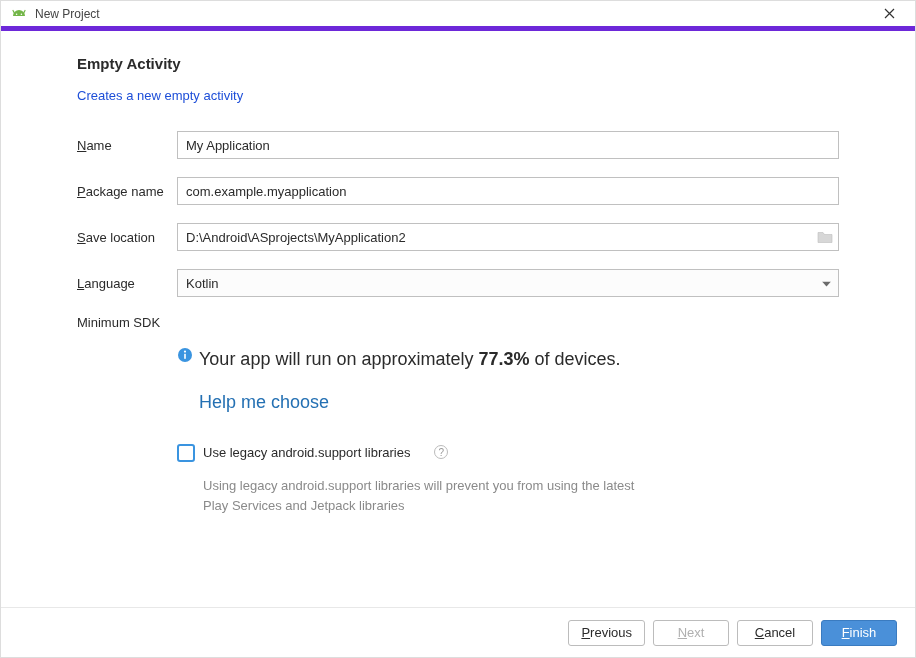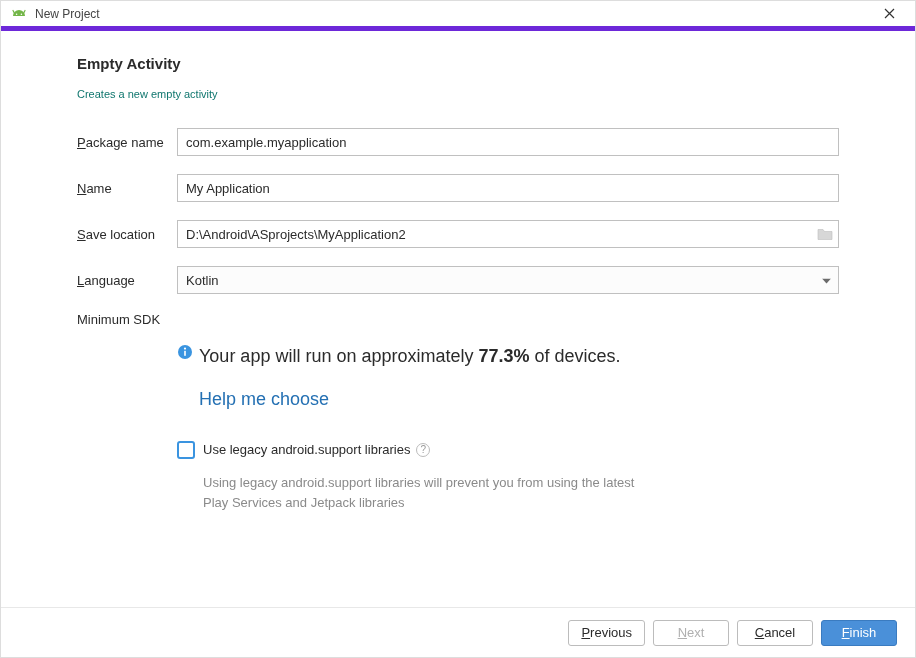--- a/index.html
+++ b/index.html
@@ -52,22 +52,22 @@
       flex: 1;
       padding: 24px 76px 0 76px;
       overflow: auto;
     }
     .heading {
       font-size: 15px;
       font-weight: 700;
       margin-bottom: 16px;
     }
     .subtitle {
-      font-size: 11px;
-      color: #0f766e;
+      font-size: 13px;
+      color: #1d4ed8;
       margin-bottom: 28px;
     }
     .form-row {
       display: flex;
       align-items: center;
       margin-bottom: 18px;
     }
     .form-label {
       width: 100px;
       font-size: 13px;
@@ -154,21 +154,21 @@
     .checkbox {
       width: 18px;
       height: 18px;
       border: 2px solid #3a94e0;
       border-radius: 3px;
       flex-shrink: 0;
       cursor: pointer;
       margin-top: 0;
     }
     .legacy-text-wrap { padding-top: 1px; }
-    .legacy-label-line { display: flex; align-items: center; gap: 6px; }
+    .legacy-label-line { display: flex; align-items: flex-start; gap: 24px; }
     .legacy-label { font-size: 13px; }
     .q-icon {
       width: 14px;
       height: 14px;
       border: 1px solid #bbb;
       border-radius: 50%;
       display: inline-flex;
       align-items: center;
       justify-content: center;
       font-size: 10px;
@@ -233,30 +233,30 @@
         <path d="M1 1 L10 10 M10 1 L1 10" stroke="#333" stroke-width="1.2"></path>
       </svg>
     </div>
   </div>
 
   <div class="content">
     <div class="heading">Empty Activity</div>
     <div class="subtitle">Creates a new empty activity</div>
 
     <div class="form-row">
+      <div class="form-label"><span class="m">N</span><span>ame</span></div>
+      <div class="form-field">
+        <input class="tfield" type="text" value="My Application" style="">
+      </div>
+    </div>
+
+    <div class="form-row">
       <div class="form-label"><span class="m">P</span><span>ackage name</span></div>
       <div class="form-field">
         <input class="tfield" type="text" value="com.example.myapplication" style="">
-      </div>
-    </div>
-
-    <div class="form-row">
-      <div class="form-label"><span class="m">N</span><span>ame</span></div>
-      <div class="form-field">
-        <input class="tfield" type="text" value="My Application" style="">
       </div>
     </div>
 
     <div class="form-row">
       <div class="form-label"><span class="m">S</span><span>ave location</span></div>
       <div class="form-field">
         <div class="location-wrap">
           <input class="tfield" type="text" value="D:\Android\ASprojects\MyApplication2" style="">
           <span class="folder-icon">
             <svg width="16" height="13" viewBox="0 0 16 13">

